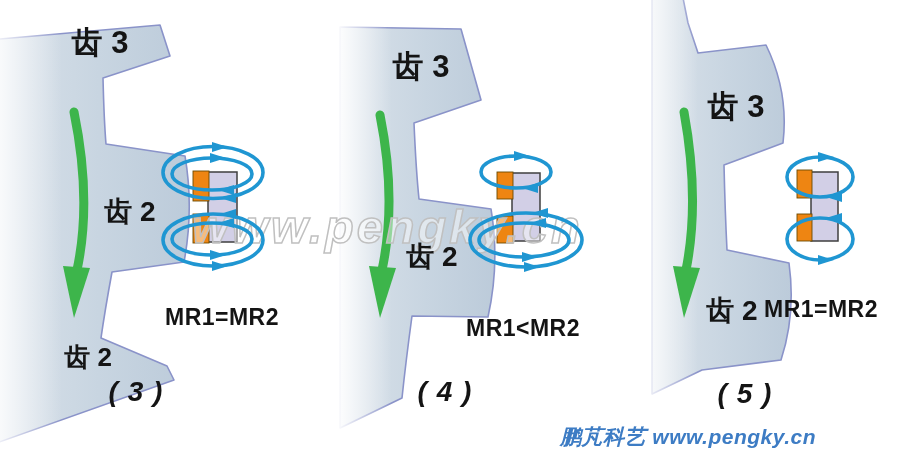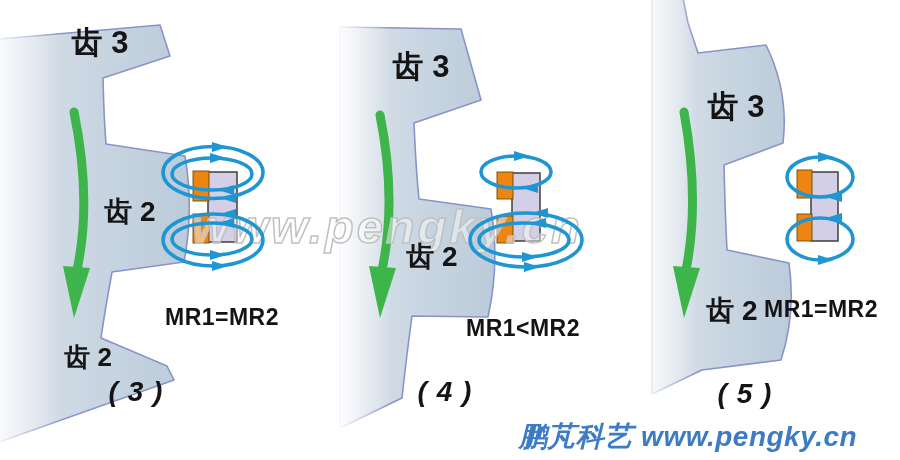--- a/index.html
+++ b/index.html
@@ -14,21 +14,21 @@
   .mr{fill:var(--mr-element,#ee8512);stroke:var(--mr-element-stroke,#6b4a00);stroke-width:0.9;}
   .rot-shaft{stroke:var(--rotation-arrow,#3db54b);stroke-width:9;fill:none;stroke-linecap:round;}
   .rot-head{fill:var(--rotation-arrow,#3db54b);stroke:none;}
   .watermark{font-family:"Liberation Sans","DejaVu Sans",sans-serif;font-size:47px;font-style:italic;font-weight:bold;
              letter-spacing:3px;fill:#ffffff;fill-opacity:0.45;stroke:var(--watermark-stroke,#c0c0c0);stroke-width:1.5;}
 
   .lbl{position:absolute;transform:translate(-50%,-50%);white-space:nowrap;color:var(--label-text,#141414);}
   .tooth-lbl{font-weight:600;}
   .mr-lbl{font-size:23px;font-weight:600;letter-spacing:0.5px;margin-top:28px;}
   .cap-lbl{font-size:28px;font-weight:700;font-style:italic;letter-spacing:1px;}
-  .footer-lbl{font-size:28px;font-weight:700;font-style:italic;color:var(--footer-text,#3d7cc4);letter-spacing:0.5px;}
+  .footer-lbl{font-size:21px;font-weight:700;font-style:italic;color:var(--footer-text,#3d7cc4);letter-spacing:0.5px;}
 </style>
 </head>
 <body>
 
 <div class="canvas">
 
   <svg class="stage" width="900" height="460" viewBox="0 0 900 460">
     <defs>
       <linearGradient id="gearGrad" x1="0" y1="0" x2="1" y2="0">
         <stop offset="0" stop-color="#dae2ea"></stop>

